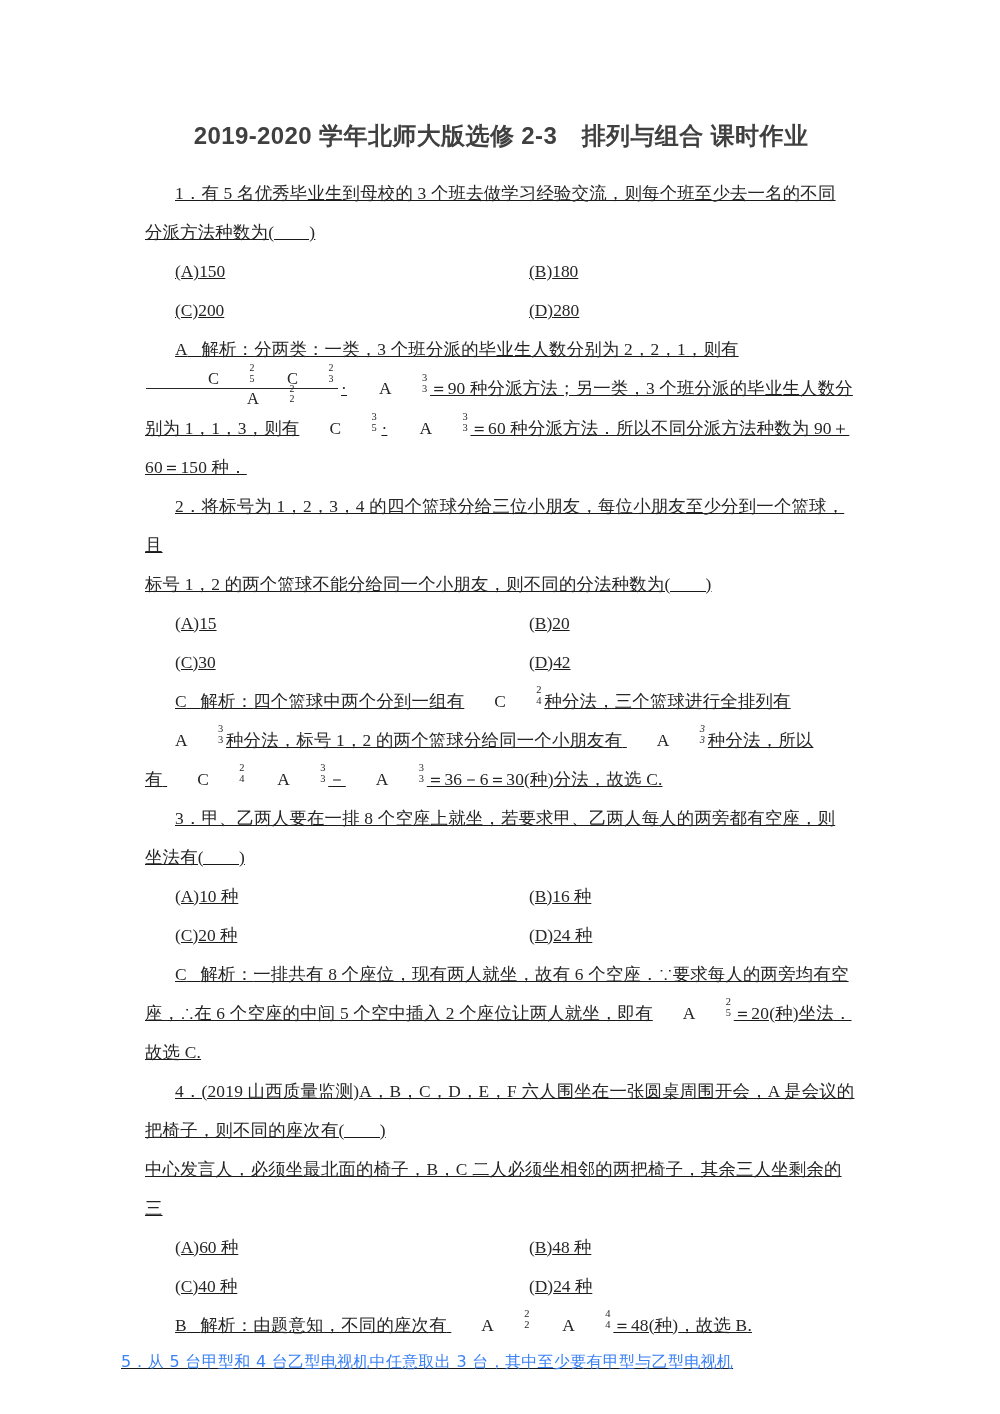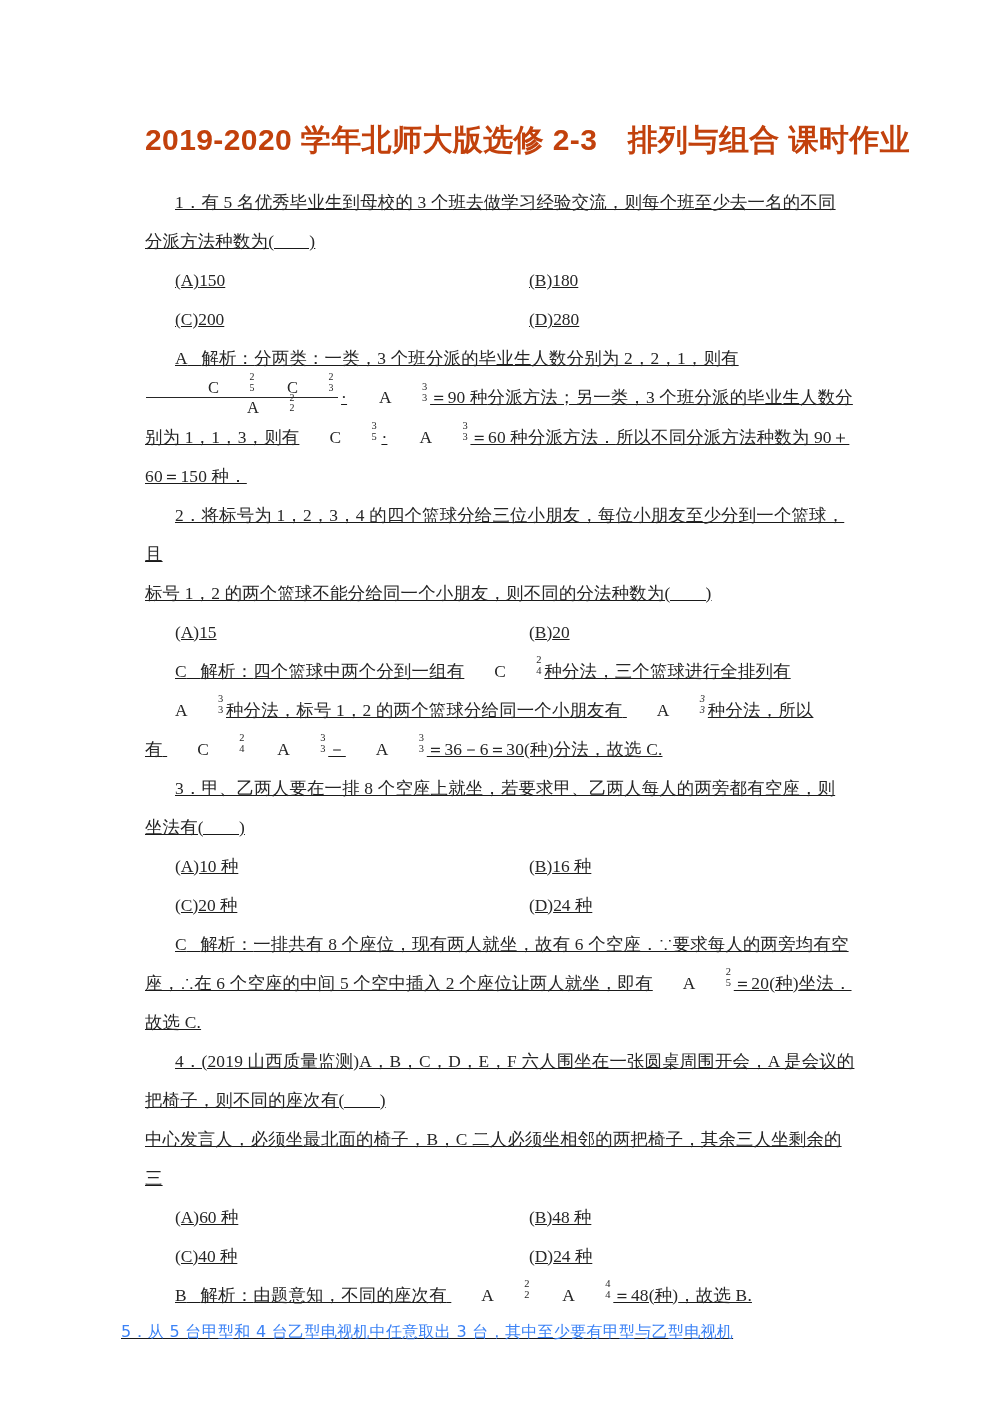--- a/index.html
+++ b/index.html
@@ -24,25 +24,25 @@
   }
   .content {
     position: absolute;
     left: 145px;
     top: 120px;
     width: 712px;
   }
   .doc-title {
     font-family: "Liberation Sans", "DejaVu Sans", sans-serif;
     font-weight: bold;
-    font-size: 30px;
+    font-size: 24px;
     letter-spacing: 0.4px;
     text-align: center;
     margin: 0 0 22px 0;
-    color: #c2410c;
+    color: #404040;
     white-space: nowrap;
   }
   .q-block { margin: 0 0 0 0; text-decoration: underline; }
 
   .line {
     font-size: 17.4px;
     line-height: 39px;
     color: #262626;
     letter-spacing: 0.2px;
     white-space: normal;
@@ -137,20 +137,24 @@
     </div>
 
     <div class="q-block">
       <div class="line indent">2．将标号为 1，2，3，4 的四个篮球分给三位小朋友，每位小朋友至少分到一个篮球，且</div>
       <div class="line">标号 1，2 的两个篮球不能分给同一个小朋友，则不同的分法种数为(　　)</div>
 
       <div class="opts">
         <div class="col"><span>(A)</span><span>15</span></div>
         <div class="col b"><span>(B)</span><span>20</span></div>
       </div>
+      <div class="opts">
+        <div class="col"><span>(C)</span><span>30</span></div>
+        <div class="col b"><span>(D)</span><span>42</span></div>
+      </div>
 
       <div class="line indent-sol">
         <span>C</span>&nbsp;&nbsp;&nbsp;<span>解析：</span><span>四个篮球中两个分到一组有</span><span class="m"><span class="comb"><span class="base">C</span><span class="idx"><span class="up">2</span><span class="dn">4</span></span></span></span><span>种分法，三个篮球进行全排列有</span><span class="m"><span class="comb"><span class="base">A</span><span class="idx"><span class="up">3</span><span class="dn">3</span></span></span></span><span>种分法，标号 1，2 的两个篮球分给同一个小朋友有</span><span class="m ital">&nbsp;<span class="comb"><span class="base">A</span><span class="idx"><span class="up">3</span><span class="dn">3</span></span></span></span><span>种分法，所以有</span><span class="m">&nbsp;<span class="comb"><span class="base">C</span><span class="idx"><span class="up">2</span><span class="dn">4</span></span></span><span class="comb"><span class="base">A</span><span class="idx"><span class="up">3</span><span class="dn">3</span></span></span>－<span class="comb"><span class="base">A</span><span class="idx"><span class="up">3</span><span class="dn">3</span></span></span>＝36－6＝30(种)</span><span>分法，故选 C.</span>
       </div>
     </div>
 
     <div class="q-block">
       <div class="line indent">3．甲、乙两人要在一排 8 个空座上就坐，若要求甲、乙两人每人的两旁都有空座，则</div>
       <div class="line">坐法有(　　)</div>
 

